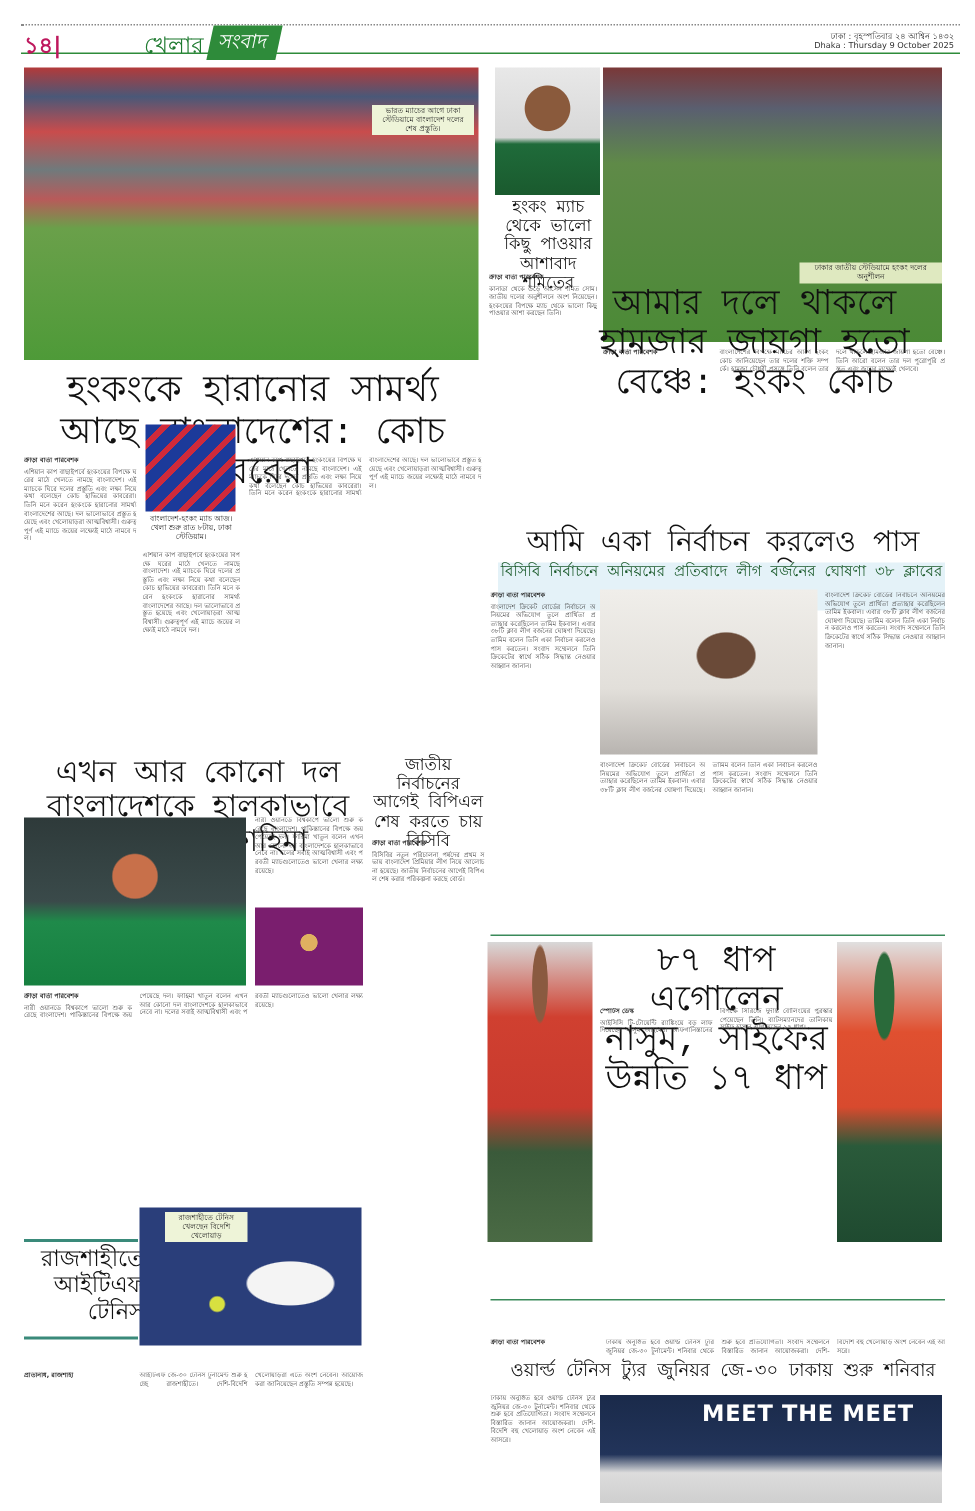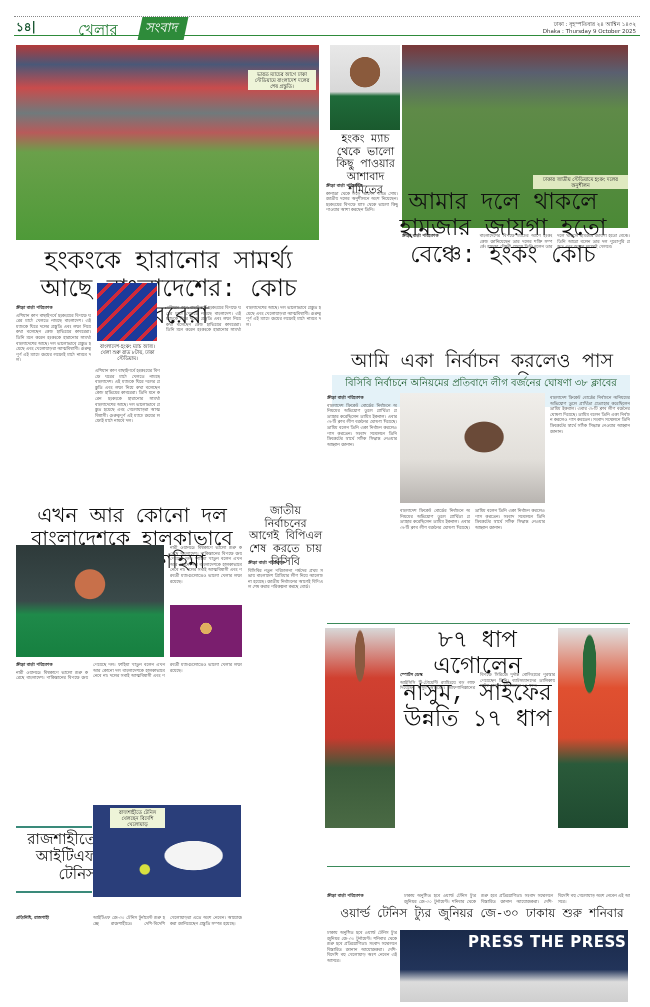--- a/index.html
+++ b/index.html
@@ -2,22 +2,22 @@
 <html><head>
 <meta charset="utf-8">
 <style>
   * { box-sizing: border-box; margin: 0; padding: 0; }
   html, body { width: 650px; height: 1007px; background: #fff; overflow: hidden; }
   body { font-family: "DejaVu Sans", sans-serif; color: #222; position: relative; }
 
   
   .hdr-dots { position: absolute; left: 14px; right: 10px; top: 16px; border-top: 1px dotted #888; }
   .hdr-line { position: absolute; left: 14px; right: 10px; top: 35px; border-top: 1.5px solid #2e8b3a; }
-  .pagenum { position: absolute; left: 16px; top: 18px; font-size: 12px; font-weight: bold; color: #14532d; }
-  .sect1 { position: absolute; left: 78px; top: 18px; font-size: 15px; color: #1f7a30; }
+  .pagenum { position: absolute; left: 16px; top: 18px; font-size: 15px; font-weight: bold; color: #be185d; }
+  .sect1 { position: absolute; left: 96px; top: 18px; font-size: 15px; color: #1f7a30; }
   .sect2 { position: absolute; left: 140px; top: 17px; font-size: 13px; color: #fff; background: #2e8b3a; padding: 1px 8px 1px 6px; transform: skewX(-12deg); }
   .date1, .date2 { position: absolute; right: 14px; font-size: 5.5px; color: #333; text-align: right; }
   .date1 { top: 21px; }
   .date2 { top: 28px; }
 
   
   .photo { position: absolute; overflow: hidden; }
   .ph-football1 { left: 16px; top: 45px; width: 303px; height: 195px;
     background: linear-gradient(180deg, #b33a3a 0%, #4a5878 10%, #c94c4c 22%, #707a7c 35%, #b85a5a 45%, #6aa04a 55%, #4e9a38 100%); }
   .ph-football2 { left: 402px; top: 45px; width: 226px; height: 183px;
@@ -44,21 +44,21 @@
 
   .cap { position: absolute; font-size: 5px; line-height: 6px; color: #222; background: #eef4d8; padding: 1px 3px; text-align: center; }
   .cap-dark { background: #dfe9c0; }
 
   
   .hl { position: absolute; color: #111; text-align: center; font-family: Liberation Mono, monospace; font-weight: normal; line-height: 1.15; }
   .hl-main { left: 16px; top: 248px; width: 305px; font-size: 24px; }
   .hl-hamza { left: 388px; top: 190px; width: 230px; font-size: 23px; }
   .hl-hamza-sub { left: 328px; top: 133px; width: 75px; font-size: 11px; }
   .hl-tamim { left: 332px; top: 352px; width: 300px; font-size: 19px; }
-  .sub-tamim { position: absolute; left: 332px; top: 375px; width: 298px; height: 32px; background: #e4f2f8; font-size: 10px; color: #1a5a2a; text-align: center; line-height: 16px; }
+  .sub-tamim { position: absolute; left: 332px; top: 375px; width: 298px; height: 32px; background: #e4f2f8; font-size: 10px; color: #1a5a2a; text-align: center; line-height: 16px; font-family: Liberation Mono, monospace; }
   .hl-fahima { left: 16px; top: 505px; width: 232px; font-size: 20px; }
   .hl-bpl { left: 248px; top: 505px; width: 75px; font-size: 11px; text-align: center; }
   .hl-nasum { left: 400px; top: 628px; width: 155px; font-size: 23px; }
   .hl-rajshahi { left: 24px; top: 832px; width: 72px; font-size: 15px; text-align: right; }
   .hl-tennis { left: 332px; top: 873px; width: 300px; font-size: 12px; margin-top: 35px; }
   .rj-line { position: absolute; left: 16px; width: 76px; border-top: 2px solid #3a8a7a; }
 
   .rule-h { position: absolute; height: 0; border-top: 1.5px solid #3a8a5a; }
 
   
@@ -150,13 +150,13 @@
 </div>
 
 <div class="rule-h" style="left:327px; top:866px; width:303px;"></div>
 <div class="hl hl-tennis">ওয়ার্ল্ড টেনিস ট্যুর জুনিয়র জে-৩০ ঢাকায় শুরু শনিবার</div>
 <div class="col" style="left:327px; top:893px; width:303px; height:36px; column-count:4; column-gap:5px;">
   <span class="byline">ক্রীড়া বার্তা পরিবেশক</span>
   <span>ঢাকায় অনুষ্ঠিত হবে ওয়ার্ল্ড টেনিস ট্যুর জুনিয়র জে-৩০ টুর্নামেন্ট। শনিবার থেকে শুরু হবে প্রতিযোগিতা। সংবাদ সম্মেলনে বিস্তারিত জানান আয়োজকরা। দেশি-বিদেশি বহু খেলোয়াড় অংশ নেবেন এই আসরে।</span>
 </div>
 <div class="col" style="left:327px; top:930px; width:70px; height:72px;">ঢাকায় অনুষ্ঠিত হবে ওয়ার্ল্ড টেনিস ট্যুর জুনিয়র জে-৩০ টুর্নামেন্ট। শনিবার থেকে শুরু হবে প্রতিযোগিতা। সংবাদ সম্মেলনে বিস্তারিত জানান আয়োজকরা। দেশি-বিদেশি বহু খেলোয়াড় অংশ নেবেন এই আসরে।</div>
 <div class="photo ph-press"></div>
-<div class="meet">PRESS THE PRESS</div>
+<div class="meet">MEET THE MEET</div>
 
 </body></html>

